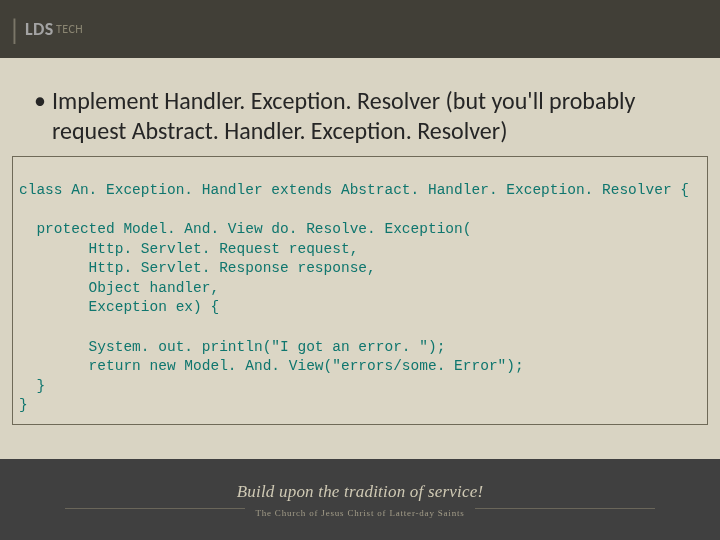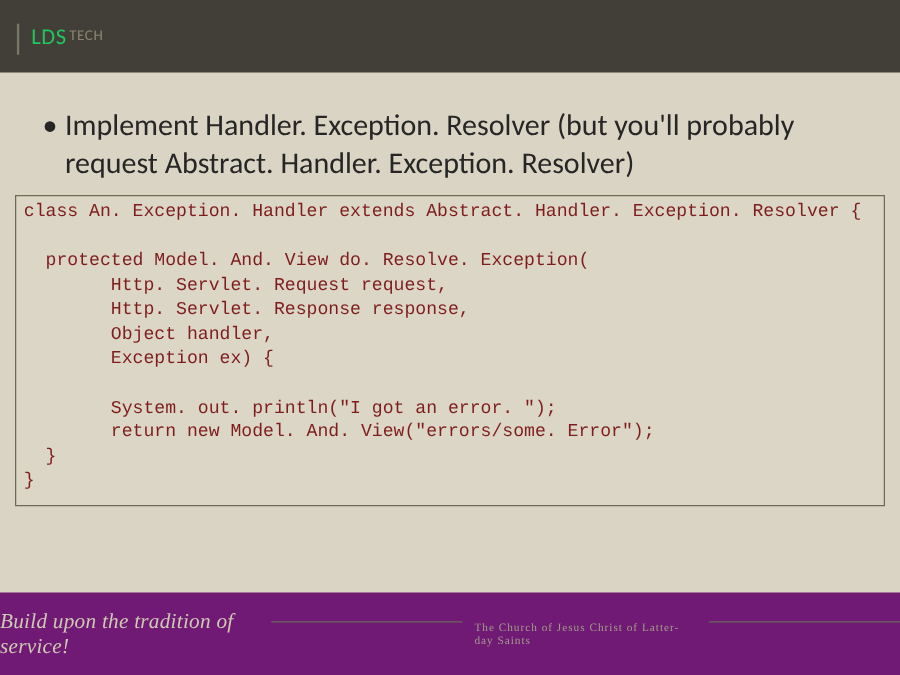--- a/index.html
+++ b/index.html
@@ -27,23 +27,23 @@
     align-items: center;
     gap: 2px;
   }
   .logo-bar {
     color: #7a7668;
     font-size: 28px;
     font-weight: 300;
     margin-right: 2px;
   }
   .logo-lds {
-    color: #22c55e;
+    color: #a3a3a3;
     font-size: 18px;
-    font-weight: 400;
+    font-weight: 700;
     letter-spacing: 0.5px;
   }
   .logo-tech {
     color: #8a8572;
     font-size: 12px;
     font-weight: 400;
     letter-spacing: 0.5px;
   }
   .body {
     padding: 28px 30px 0 30px;
@@ -64,34 +64,34 @@
     content: "•";
     position: absolute;
     left: 4px;
     top: 0;
     color: #262626;
   }
   .codebox {
     margin: 8px -18px 0 -18px;
     border: 1px solid #6f6a58;
     background: #dbd6c5;
-    padding: 4px 6px 8px 6px;
+    padding: 24px 6px 8px 6px;
     font-family: "Courier New", monospace;
     font-size: 14.5px;
     line-height: 1.35;
-    color: #7f1d1d;
+    color: #0f766e;
     white-space: pre;
   }
   .footer {
     position: absolute;
     left: 0; right: 0; bottom: 0;
-    height: 66px;
-    background: #701a75;
+    height: 81px;
+    background: #404040;
     display: flex;
-    flex-direction: row;
+    flex-direction: column;
     align-items: center;
     justify-content: center;
     gap: 6px;
   }
   .motto {
     color: #cfc9b4;
     font-style: italic;
     font-family: Georgia, "Times New Roman", serif;
     font-size: 17px;
     letter-spacing: 0.2px;

